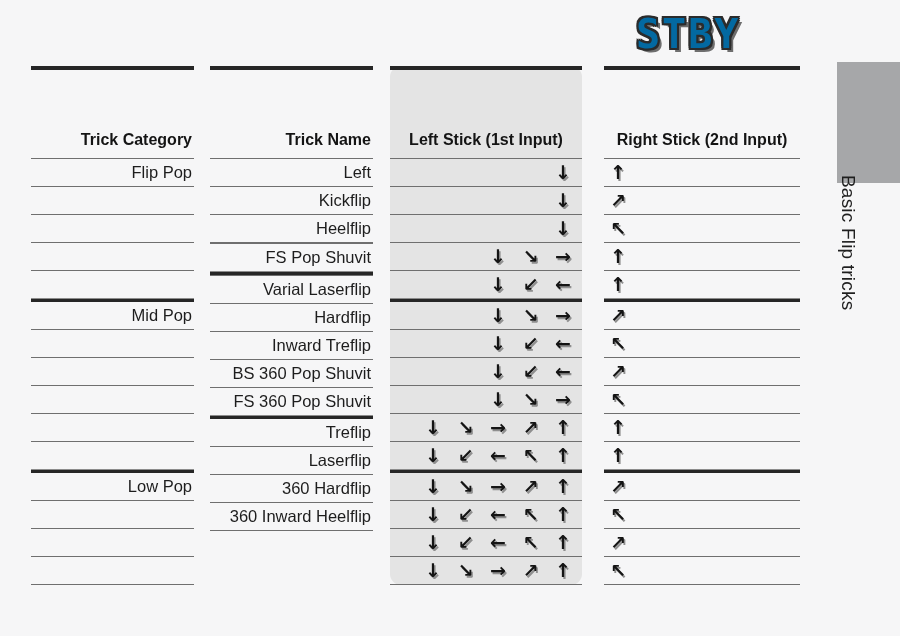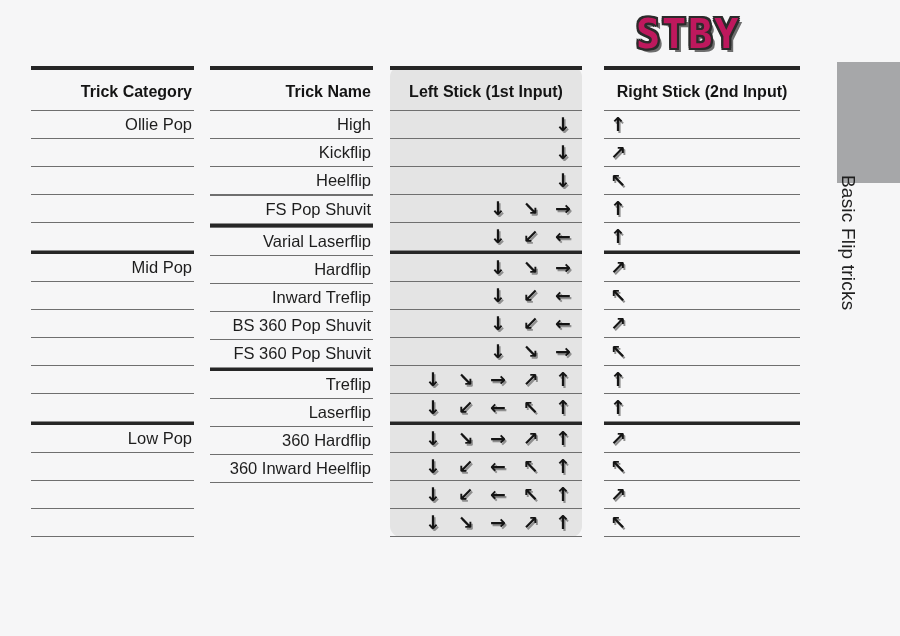--- a/index.html
+++ b/index.html
@@ -22,21 +22,21 @@
     top: 8px;
     left: 636px;
     width: 160px;
     height: 52px;
   }
   #logo-text {
     font-family: "DejaVu Sans Mono", monospace;
     font-size: 40px;
     font-weight: bold;
     letter-spacing: 2px;
-    color: #be185d;
+    color: #0369a1;
     text-shadow:
       -2px -2px 0 #2b2b2b,
        2px -2px 0 #2b2b2b,
       -2px  2px 0 #2b2b2b,
        2px  2px 0 #2b2b2b,
        0px -2px 0 #2b2b2b,
        0px  2px 0 #2b2b2b,
       -2px  0px 0 #2b2b2b,
        2px  0px 0 #2b2b2b,
        4px 4px 0 #6e6e6e;
@@ -111,20 +111,21 @@
     white-space: nowrap;
     overflow: visible;
     box-sizing: border-box;
   }
   .cell.header {
     font-weight: bold;
     font-size: 16px;
     height: 40px;
     line-height: 44px;
     color: #141414;
+    margin-top: 48px;
   }
   .col-category .cell,
   .col-name .cell { text-align: right; padding-right: 2px; }
   .col-left .cell { text-align: right; padding-right: 6px; }
   .col-right .cell { text-align: left; padding-left: 6px; }
 
   .col-category .cell.header,
   .col-name .cell.header { text-align: right; padding-right: 2px; }
   .col-left .cell.header { text-align: center; padding-right: 0; }
   .col-right .cell.header { text-align: center; padding-left: 0; }
@@ -149,21 +150,21 @@
 </div>
 
 <div id="side-block"></div>
 <div id="side-label">Basic Flip tricks</div>
 
 <div id="table">
     <div class="col col-category">
       <div class="rule-top"></div>
       <div class="cell header">Trick Category</div>
       <div class="rule-thin"></div>
-      <div class="cell">Ollie Pop</div>
+      <div class="cell">Flip Pop</div>
       <div class="rule-thin"></div>
       <div class="cell empty">&nbsp;</div>
       <div class="rule-thin"></div>
       <div class="cell empty">&nbsp;</div>
       <div class="rule-thin"></div>
       <div class="cell empty">&nbsp;</div>
       <div class="rule-thin"></div>
       <div class="cell empty">&nbsp;</div>
       <div class="rule-light"></div>
       <div class="rule-thick"></div>
@@ -186,21 +187,21 @@
       <div class="rule-thin"></div>
       <div class="cell empty">&nbsp;</div>
       <div class="rule-thin"></div>
       <div class="cell empty">&nbsp;</div>
       <div class="rule-thin"></div>
     </div>
     <div class="col col-name">
       <div class="rule-top"></div>
       <div class="cell header">Trick Name</div>
       <div class="rule-thin"></div>
-      <div class="cell">High</div>
+      <div class="cell">Left</div>
       <div class="rule-thin"></div>
       <div class="cell">Kickflip</div>
       <div class="rule-thin"></div>
       <div class="cell">Heelflip</div>
       <div class="rule-thin"></div>
       <div class="rule-thin"></div>
       <div class="cell">FS Pop Shuvit</div>
       <div class="rule-light"></div>
       <div class="rule-thick"></div>
       <div class="rule-thin"></div>

